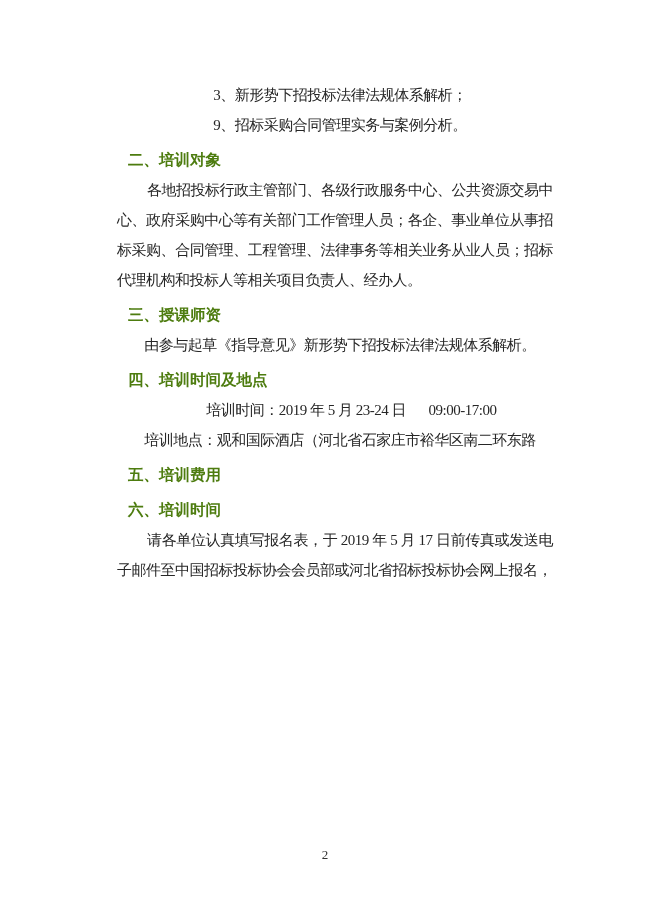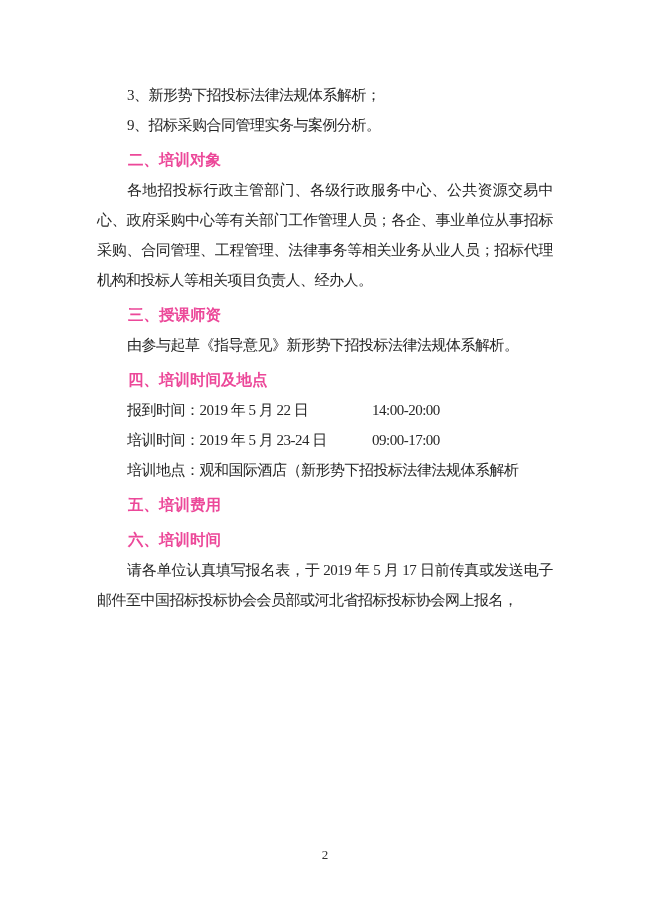--- a/index.html
+++ b/index.html
@@ -24,37 +24,39 @@
     padding-top: 80px;
     box-sizing: content-box;
   }
   .body-line,
   .body-para {
     margin: 0;
     font-size: 15px;
     line-height: 30px;
     letter-spacing: -0.5px;
     color: #262626;
+    text-align: center;
   }
   .body-para {
     text-align: justify;
     text-indent: 2em;
+    margin-left: 20px;
   }
   .indent {
     text-indent: 2em;
   }
   .heading {
     margin: 5px 0 0 0;
     font-family: "Liberation Sans", "DejaVu Sans", sans-serif;
     font-weight: bold;
     font-size: 15.5px;
     line-height: 30px;
     letter-spacing: 0;
     text-indent: 2em;
-    color: #ec4899;
+    color: #4d7c0f;
   }
   .sched-label {
     display: inline-block;
     min-width: 245px;
     text-indent: 0;
   }
   .page-number {
     position: absolute;
     top: 846px;
     left: 0;
@@ -74,23 +76,22 @@
     <p class="body-line indent">3、新形势下招投标法律法规体系解析；</p>
     <p class="body-line indent">9、招标采购合同管理实务与案例分析。</p>
 
     <p class="heading">二、培训对象</p>
     <p class="body-para">各地招投标行政主管部门、各级行政服务中心、公共资源交易中心、政府采购中心等有关部门工作管理人员；各企、事业单位从事招标采购、合同管理、工程管理、法律事务等相关业务从业人员；招标代理机构和投标人等相关项目负责人、经办人。</p>
 
     <p class="heading">三、授课师资</p>
     <p class="body-line indent">由参与起草《指导意见》新形势下招投标法律法规体系解析。</p>
 
     <p class="heading">四、培训时间及地点</p>
-    <p class="body-line indent"><span class="sched-label">报到时间：2019 年 5 月 22 日</span><span>14:00-20:00</span></p>
     <p class="body-line indent"><span class="sched-label">培训时间：2019 年 5 月 23-24 日</span><span>09:00-17:00</span></p>
-    <p class="body-line indent">培训地点：观和国际酒店（新形势下招投标法律法规体系解析</p>
+    <p class="body-line indent">培训地点：观和国际酒店（河北省石家庄市裕华区南二环东路</p>
 
     <p class="heading">五、培训费用</p>
 
     <p class="heading">六、培训时间</p>
     <p class="body-para">请各单位认真填写报名表，于 2019 年 5 月 17 日前传真或发送电子邮件至中国招标投标协会会员部或河北省招标投标协会网上报名，</p>
 
   </div>
 
   <div class="page-number">2</div>
 </div>

